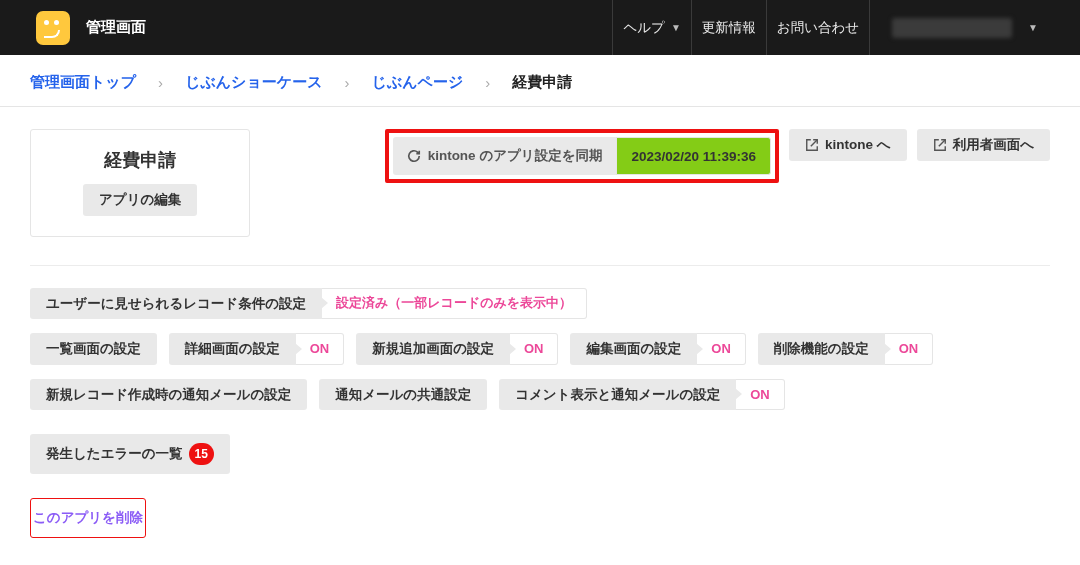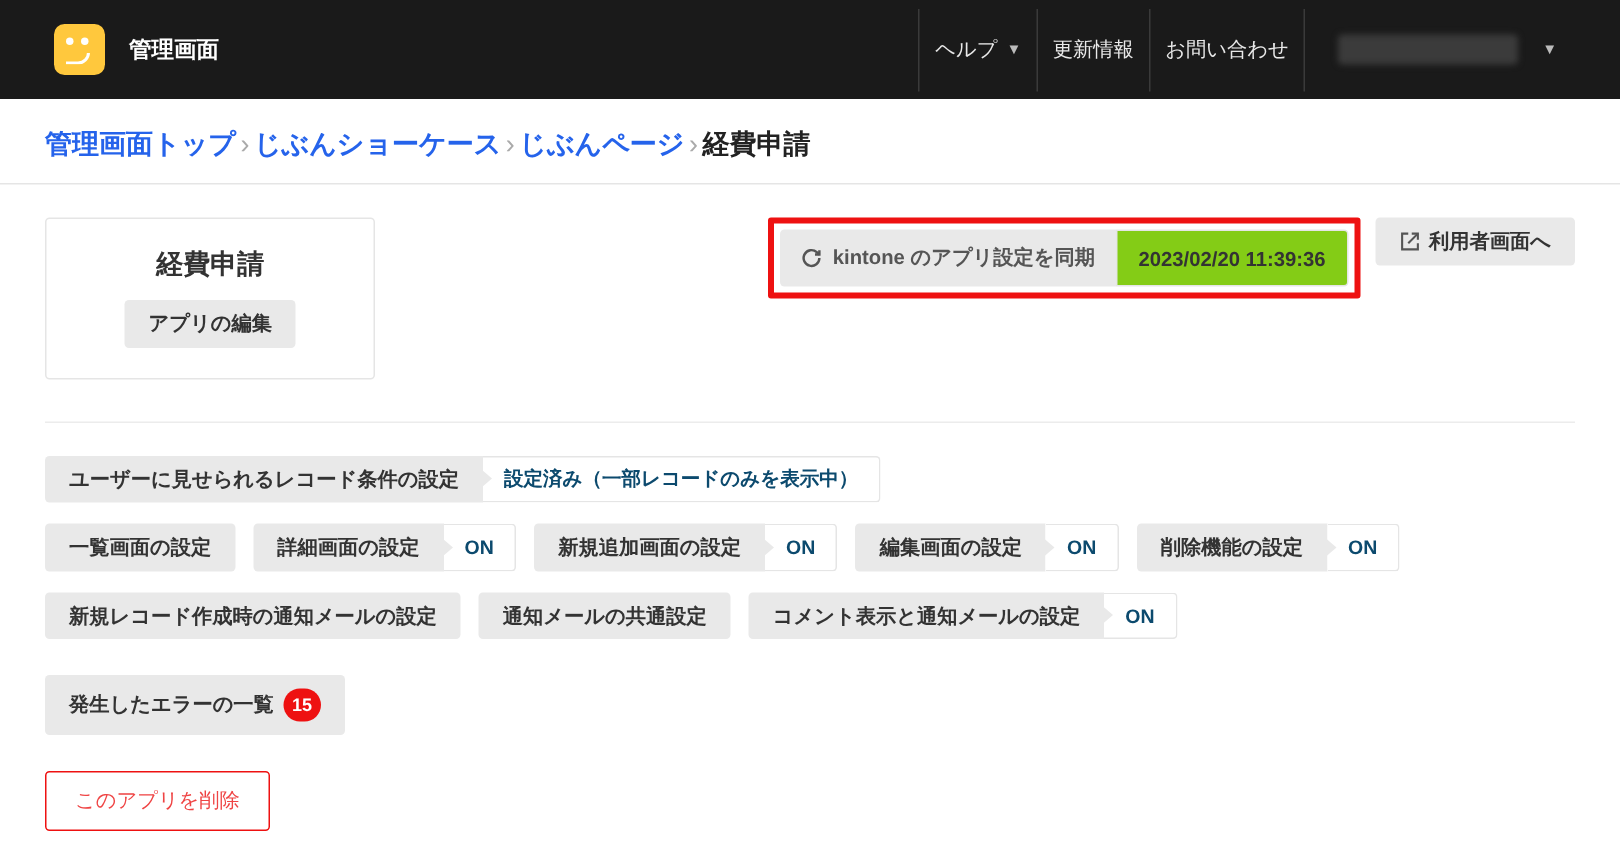--- a/index.html
+++ b/index.html
@@ -1,56 +1,56 @@
 <!DOCTYPE html>
 <html><head>
 <meta charset="utf-8">
 <style>
 * { margin: 0; padding: 0; box-sizing: border-box; }
 body { font-family: -apple-system, "Hiragino Sans", "Hiragino Kaku Gothic ProN", Meiryo, sans-serif; background: #fff; color: #333; width: 1080px; }
-.topbar { background: #1a1a1a; color: #fff; height: 66px; display: flex; align-items: center; padding: 0 28px 0 36px; }
+.topbar { background: #1a1a1a; color: #fff; height: 55px; display: flex; align-items: center; padding: 0 28px 0 36px; }
 .logo { width: 34px; height: 34px; background: #ffc83d; border-radius: 7px; position: relative; margin-right: 16px; }
 .logo::before { content: ""; position: absolute; top: 9px; left: 8px; width: 5px; height: 5px; background: #fff; border-radius: 50%; }
 .logo::after  { content: ""; position: absolute; top: 9px; left: 18px; width: 5px; height: 5px; background: #fff; border-radius: 50%; }
 .logo .mouth { position: absolute; bottom: 7px; left: 8px; width: 16px; height: 8px; border: 2.5px solid #fff; border-top: none; border-left: none; border-bottom-right-radius: 10px; }
 .brand { font-size: 15px; font-weight: 600; }
 .top-spacer { flex: 1; }
 .topnav { display: flex; align-items: stretch; height: 55px; }
 .topnav-item { display: flex; align-items: center; padding: 0 10px; font-size: 13.5px; color: #e9e9e9; border-left: 1px solid #3a3a3a; cursor: pointer; }
 .caret { margin-left: 6px; font-size: 10px; color: #bbb; }
 .user-slot { display: flex; align-items: center; padding: 0 14px 0 22px; border-left: 1px solid #3a3a3a; gap: 10px; }
 .user-blur { width: 120px; height: 20px; background: #3b3b3b; filter: blur(2px); border-radius: 3px; }
 
-.crumbs { padding: 18px 30px 14px; border-bottom: 1px solid #e5e5e5; font-size: 18px; display: flex; gap: 3px; align-items: center; }
+.crumbs { padding: 18px 30px 14px; border-bottom: 1px solid #e5e5e5; font-size: 15px; display: flex; gap: 22px; align-items: center; }
 .crumbs a { color: #2563eb; text-decoration: none; font-weight: 600; }
 .crumbs .sep { color: #aaa; }
 .crumbs .current { font-weight: 700; color: #222; }
 
 .main { padding: 22px 30px 30px; }
 .headrow { display: flex; align-items: flex-start; }
 .title-card { border: 1px solid #e5e5e5; border-radius: 3px; padding: 18px 52px 20px; text-align: center; }
 .title-card h1 { font-size: 18px; font-weight: 700; margin-bottom: 12px; }
 .btn { display: inline-flex; align-items: center; background: #e9e9e9; color: #333; font-size: 13.5px; font-weight: 600; border-radius: 3px; padding: 9px 16px; border: none; cursor: pointer; gap: 6px; line-height: 1; }
 
 .head-right { margin-left: auto; display: flex; gap: 10px; align-items: flex-start; }
 .sync-group { display: flex; border: 4px solid #e11; border-radius: 2px; padding: 4px; align-items: stretch; }
 .sync-btn { background: #e9e9e9; color: #555; font-weight: 700; font-size: 13.5px; padding: 10px 14px; display: flex; align-items: center; gap: 7px; border-radius: 3px 0 0 3px; cursor: pointer; }
 .sync-time { background: #84cc16; border: 1px solid #e5e5e5; border-radius: 0 3px 3px 0; padding: 9px 14px; font-size: 13.5px; font-weight: 700; color: #333; display: flex; align-items: center; }
 
 .section { margin-top: 28px; border-top: 1px solid #ececec; padding-top: 22px; }
 .row { display: flex; flex-wrap: wrap; gap: 12px; margin-bottom: 14px; }
 .pill { display: inline-flex; align-items: stretch; }
 .pill .btn { border-radius: 3px 0 0 3px; }
-.pill .tag { background: #fff; border: 1px solid #e5e5e5; border-left: none; border-radius: 0 3px 3px 0; padding: 0 14px; display: flex; align-items: center; font-size: 13px; font-weight: 700; color: #0c4a6e; position: relative; }
+.pill .tag { background: #fff; border: 1px solid #e5e5e5; border-left: none; border-radius: 0 3px 3px 0; padding: 0 14px; display: flex; align-items: center; font-size: 13px; font-weight: 700; color: #ec4899; position: relative; }
 .pill .tag::before { content: ""; position: absolute; left: -1px; top: 50%; transform: translateY(-50%); width: 0; height: 0; border-top: 6px solid transparent; border-bottom: 6px solid transparent; border-left: 7px solid #e9e9e9; }
 .pill.solo .btn { border-radius: 3px; }
 
 .badge { background: #e11; color: #fff; border-radius: 999px; min-width: 22px; height: 22px; display: inline-flex; align-items: center; justify-content: center; font-size: 12px; font-weight: 700; padding: 0 6px; }
 
-.btn-danger-outline { background: #fff; border: 1px solid #e11; color: #ef4444; border-radius: 3px; padding: 10px 19px; font-size: 13.5px; font-weight: 400; cursor: pointer; }
+.btn-danger-outline { background: #fff; border: 1px solid #e11; color: #8b5cf6; border-radius: 3px; padding: 10px 2px; font-size: 13.5px; font-weight: 700; cursor: pointer; }
 
 .icon { width: 14px; height: 14px; display: inline-block; }
 </style>
 </head>
 <body>
 
 <div class="topbar">
   <div class="logo">
       <span class="mouth"></span>
     </div>
@@ -92,20 +92,28 @@
       <div class="sync-group">
         <div class="sync-btn">
           <svg class="icon" viewBox="0 0 24 24" fill="none" stroke="#555" stroke-width="2.8">
               <path d="M21 12a9 9 0 1 1-3-6.7L21 8"></path>
               <path d="M21 3v5h-5"></path>
             </svg>
           <span>kintone のアプリ設定を同期</span>
         </div>
         <div class="sync-time">2023/02/20 11:39:36</div>
       </div>
+      <button class="btn">
+        <svg class="icon" viewBox="0 0 24 24" fill="none" stroke="#555" stroke-width="2.4">
+            <path d="M14 3h7v7"></path>
+            <path d="M10 14L21 3"></path>
+            <path d="M21 14v7H3V3h7"></path>
+          </svg>
+        <span>kintone へ</span>
+      </button>
       <button class="btn">
         <svg class="icon" viewBox="0 0 24 24" fill="none" stroke="#555" stroke-width="2.4">
             <path d="M14 3h7v7"></path>
             <path d="M10 14L21 3"></path>
             <path d="M21 14v7H3V3h7"></path>
           </svg>
         <span>利用者画面へ</span>
       </button>
     </div>
   </div>

